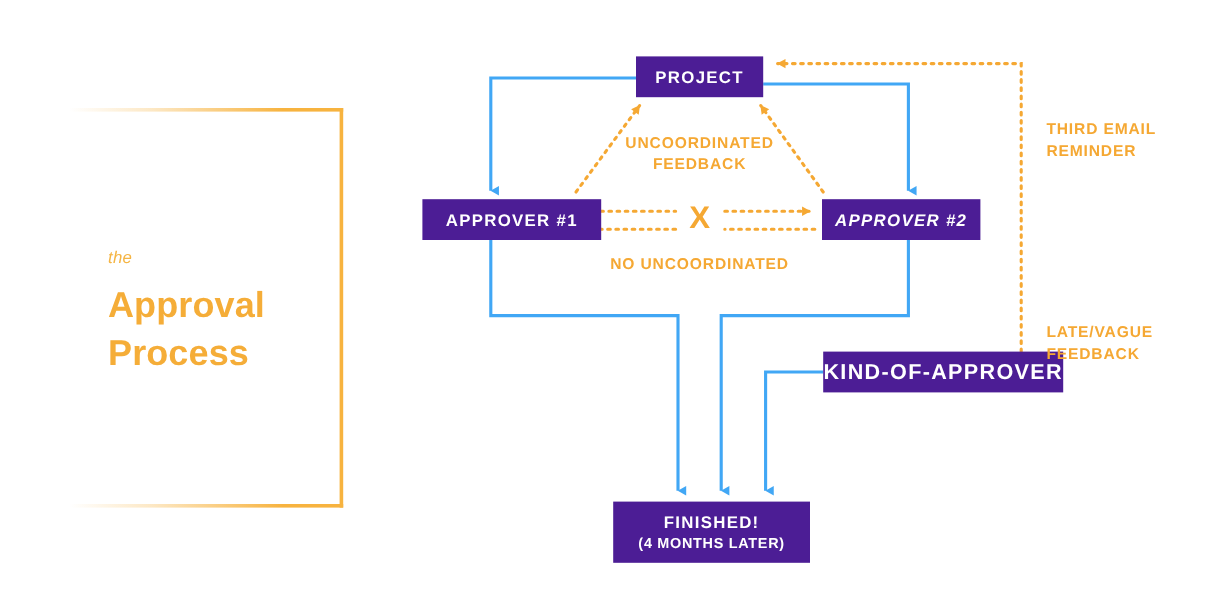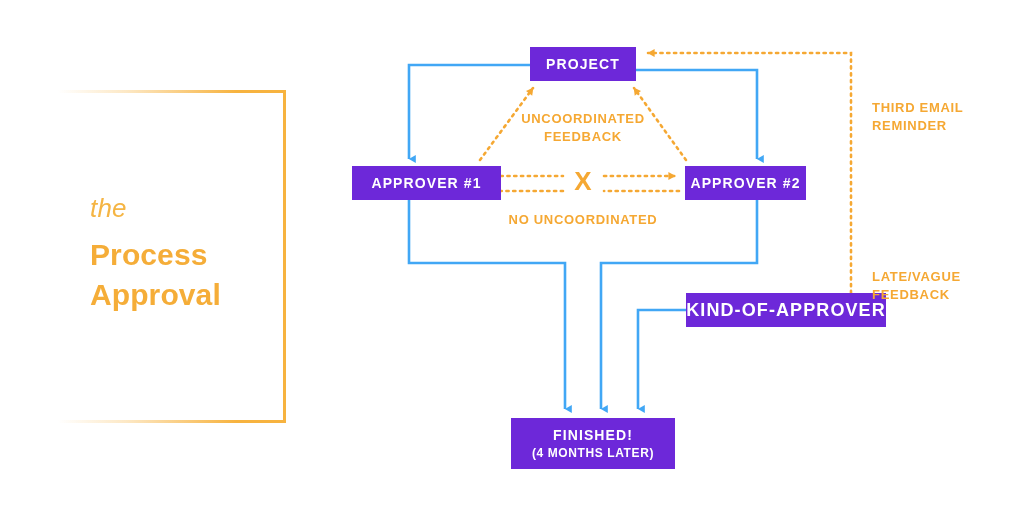--- a/index.html
+++ b/index.html
@@ -48,59 +48,61 @@
     background: linear-gradient(to right, rgba(247,179,63,0) 0%, rgba(247,179,63,0.30) 30%, #f7b33f 78%, #f7b33f 100%);
   }
   #title-text-block {
     position: absolute;
     left: 32px;
     top: 105px;
     width: 190px;
   }
   #title-eyebrow {
     font-style: italic;
-    font-size: 26px;
+    font-size: 14px;
     color: #f5b544;
     letter-spacing: 0.2px;
     line-height: 1;
     margin-bottom: 14px;
+    margin-top: 12px;
   }
   #title-main {
     font-size: 30px;
     font-weight: bold;
     color: #f5ad38;
     line-height: 1.32;
     letter-spacing: 0.1px;
   }
   
   .node-box {
     position: absolute;
-    background: #6d28d9;
+    background: #4c1d95;
     color: #ffffff;
     display: flex;
     flex-direction: column;
     align-items: center;
     justify-content: center;
     font-weight: bold;
     letter-spacing: 1.1px;
     text-align: center;
     box-sizing: border-box;
   }
   #node-project {
     left: 530px; top: 47px; width: 106px; height: 34px;
     font-size: 14px;
   }
   #node-approver-1 {
     left: 333px; top: 166px; width: 149px; height: 34px;
     font-size: 14px;
     margin-left: 19px;
   }
   #node-approver-2 {
-    left: 685px; top: 166px; width: 121px; height: 34px;
-    font-size: 14px;
+    left: 685px; top: 166px; width: 132px; height: 34px;
+    font-size: 14px;
+    font-style: italic;
   }
   #node-kind-of-approver {
     left: 686px; top: 293px; width: 200px; height: 34px;
     font-size: 18px;
   }
   #node-finished {
     left: 511px; top: 418px; width: 164px; height: 51px;
   }
   #finished-line-1 { font-size: 14px; font-weight: bold; letter-spacing: 1.1px; line-height: 1.35; }
   #finished-line-2 { font-size: 12px; font-weight: bold; letter-spacing: 0.6px; line-height: 1.35; }
@@ -147,22 +149,22 @@
 
 <div id="stage">
 
   <div id="title-panel">
     <div id="title-frame-top"></div>
     <div id="title-frame-right"></div>
     <div id="title-frame-bottom"></div>
     <div id="title-text-block">
       <div id="title-eyebrow">the</div>
       <div id="title-main">
+        <div>Approval</div>
         <div>Process</div>
-        <div>Approval</div>
       </div>
     </div>
   </div>
 
   <svg width="1024" height="512">
     <defs>
       <marker id="arrow-blue-down" markerWidth="9" markerHeight="9" refX="4.5" refY="7.4" orient="auto" markerUnits="userSpaceOnUse">
         <path d="M0.6,0.6 L4.5,7.6 L8.4,0.6 Z" fill="#41a7f5"></path>
       </marker>
       <marker id="arrow-orange" markerWidth="9" markerHeight="9" refX="7.2" refY="4.5" orient="auto" markerUnits="userSpaceOnUse">

